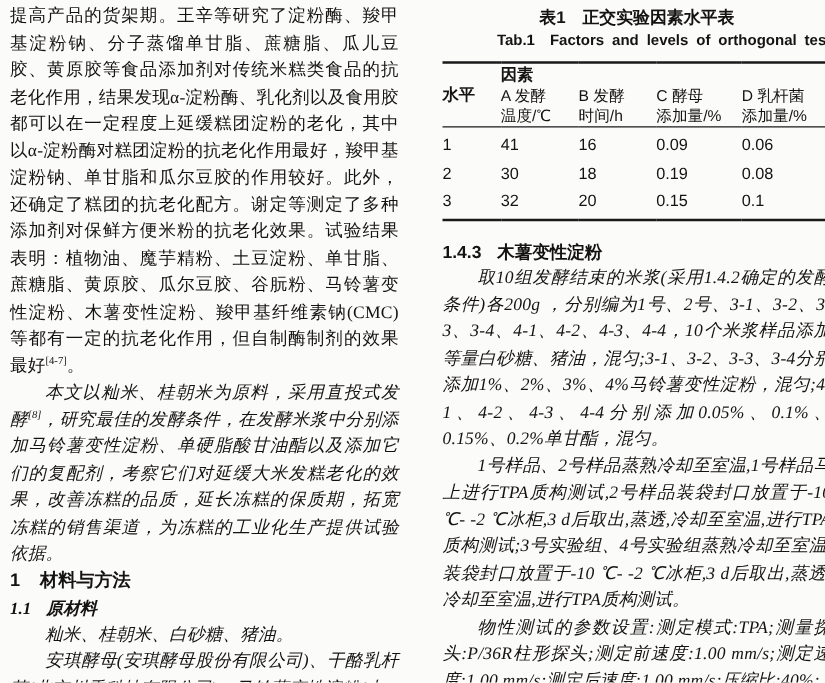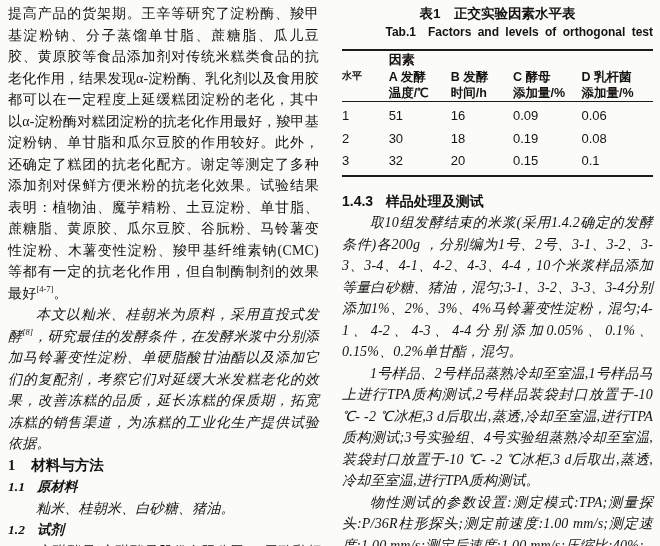--- a/index.html
+++ b/index.html
@@ -5,21 +5,21 @@
   html, body {
     margin: 0; padding: 0;
     width: 660px; height: 546px;
     background: #fbfbfa;
     overflow: hidden;
     font-family: "Liberation Serif", serif;
     color: #151310;
   }
   .page {
     display: flex;
-    gap: 23px;
+    gap: 35px;
     padding: 3px 18px 0 8px;
     box-sizing: border-box;
     width: 660px; height: 546px;
   }
   .col { width: 311px; flex: 0 0 311px; }
 
   
   .para {
     margin: 0;
     font-size: 14px;
@@ -33,21 +33,21 @@
     line-height: 0;
     vertical-align: super;
     letter-spacing: 0;
   }
 
   
   .h-num { display: inline-block; margin-right: 1.1em; }
   .h-num-sub { display: inline-block; margin-right: 0.9em; }
   .sec-h1 {
     margin: 0;
-    font-family: Liberation Serif, serif;
+    font-family: Liberation Sans, sans-serif;
     font-weight: bold;
     font-size: 14.5px;
     line-height: 21.5px;
   }
   .sec-h2 {
     margin: 0;
     font-weight: bold;
     font-style: italic;
     font-size: 13.5px;
     line-height: 21.5px;
@@ -91,28 +91,28 @@
     padding: 0;
   }
   th.group-h {
     font-size: 13px;
     font-weight: bold;
     padding-top: 3px;
     height: 17px;
     vertical-align: middle;
   }
   th.level-h {
-    font-size: 10px;
+    font-size: 13px;
     font-weight: bold;
     vertical-align: middle;
     border-bottom: 1.5px solid #1a1a1a;
   }
   th.col-h {
     font-size: 12.5px;
-    font-weight: bold;
+    font-weight: normal;
     line-height: 16px;
     white-space: pre-line;
     padding-bottom: 4px;
     vertical-align: top;
     border-bottom: 1.5px solid #1a1a1a;
   }
   td.cell {
     font-size: 13px;
     line-height: 22.5px;
     vertical-align: middle;
@@ -135,21 +135,20 @@
     <p class="para"><span>提高产品的货架期。王辛等研究了淀粉酶、羧甲基淀粉钠、分子蒸馏单甘脂、蔗糖脂、瓜儿豆胶、黄原胶等食品添加剂对传统米糕类食品的抗老化作用，结果发现α-淀粉酶、乳化剂以及食用胶都可以在一定程度上延缓糕团淀粉的老化，其中以α-淀粉酶对糕团淀粉的抗老化作用最好，羧甲基淀粉钠、单甘脂和瓜尔豆胶的作用较好。此外，还确定了糕团的抗老化配方。谢定等测定了多种添加剂对保鲜方便米粉的抗老化效果。试验结果表明：植物油、魔芋精粉、土豆淀粉、单甘脂、蔗糖脂、黄原胶、瓜尔豆胶、谷朊粉、马铃薯变性淀粉、木薯变性淀粉、羧甲基纤维素钠(CMC)等都有一定的抗老化作用，但自制酶制剂的效果最好</span><sup class="cite">[4-7]</sup><span>。</span></p>
 
     <p class="para indent"><span>本文以籼米、桂朝米为原料，采用直投式发酵</span><sup class="cite">[8]</sup><span>，研究最佳的发酵条件，在发酵米浆中分别添加马铃薯变性淀粉、单硬脂酸甘油酯以及添加它们的复配剂，考察它们对延缓大米发糕老化的效果，改善冻糕的品质，延长冻糕的保质期，拓宽冻糕的销售渠道，为冻糕的工业化生产提供试验依据。</span></p>
 
     <h2 class="sec-h1"><span class="h-num">1</span><span>材料与方法</span></h2>
 
     <h3 class="sec-h2"><span class="h-num-sub">1.1</span><span>原材料</span></h3>
 
     <p class="para indent">籼米、桂朝米、白砂糖、猪油。</p>
 
-    <h3 class="sec-h2"><span class="h-num-sub">1.2</span><span>试剂</span></h3>
 
     <p class="para indent">安琪酵母(安琪酵母股份有限公司)、干酪乳杆菌(北京川秀科技有限公司)、马铃薯变性淀粉(上</p>
   </div>
 
   <div class="col">
     <p class="tbl-title-zh">表1　正交实验因素水平表</p>
     <p class="tbl-title-en">Tab.1　Factors and levels of orthogonal test</p>
 
     <table class="factors">
       <colgroup>
@@ -171,21 +170,21 @@
 时间/h</th>
           <th class="col-h">C 酵母
 添加量/%</th>
           <th class="col-h">D 乳杆菌
 添加量/%</th>
         </tr>
       </thead>
       <tbody>
         <tr class="first-data">
           <td class="cell">1</td>
-          <td class="cell">51</td>
+          <td class="cell">41</td>
           <td class="cell">16</td>
           <td class="cell">0.09</td>
           <td class="cell">0.06</td>
         </tr>
         <tr>
           <td class="cell">2</td>
           <td class="cell">30</td>
           <td class="cell">18</td>
           <td class="cell">0.19</td>
           <td class="cell">0.08</td>
@@ -193,20 +192,20 @@
         <tr class="last-data">
           <td class="cell">3</td>
           <td class="cell">32</td>
           <td class="cell">20</td>
           <td class="cell">0.15</td>
           <td class="cell">0.1</td>
         </tr>
       </tbody>
     </table>
 
-    <h3 class="sec-h3"><span class="h-num-sub">1.4.3</span><span>样品处理及测试</span></h3>
+    <h3 class="sec-h3"><span class="h-num-sub">1.4.3</span><span>木薯变性淀粉</span></h3>
 
     <p class="para indent">取10组发酵结束的米浆(采用1.4.2确定的发酵条件)各200g ，分别编为1号、2号、3-1、3-2、3-3、3-4、4-1、4-2、4-3、4-4，10个米浆样品添加等量白砂糖、猪油，混匀;3-1、3-2、3-3、3-4分别添加1%、2%、3%、4%马铃薯变性淀粉，混匀;4-1、4-2、4-3、4-4分别添加0.05%、0.1%、0.15%、0.2%单甘酯，混匀。</p>
     <p class="para indent">1号样品、2号样品蒸熟冷却至室温,1号样品马上进行TPA质构测试,2号样品装袋封口放置于-10 ℃- -2 ℃冰柜,3 d后取出,蒸透,冷却至室温,进行TPA质构测试;3号实验组、4号实验组蒸熟冷却至室温,装袋封口放置于-10 ℃- -2 ℃冰柜,3 d后取出,蒸透,冷却至室温,进行TPA质构测试。</p>
     <p class="para indent">物性测试的参数设置:测定模式:TPA;测量探头:P/36R柱形探头;测定前速度:1.00 mm/s;测定速度:1.00 mm/s;测定后速度:1.00 mm/s;压缩比:40%;</p>
   </div>
 
 </div>
 
 </body></html>

